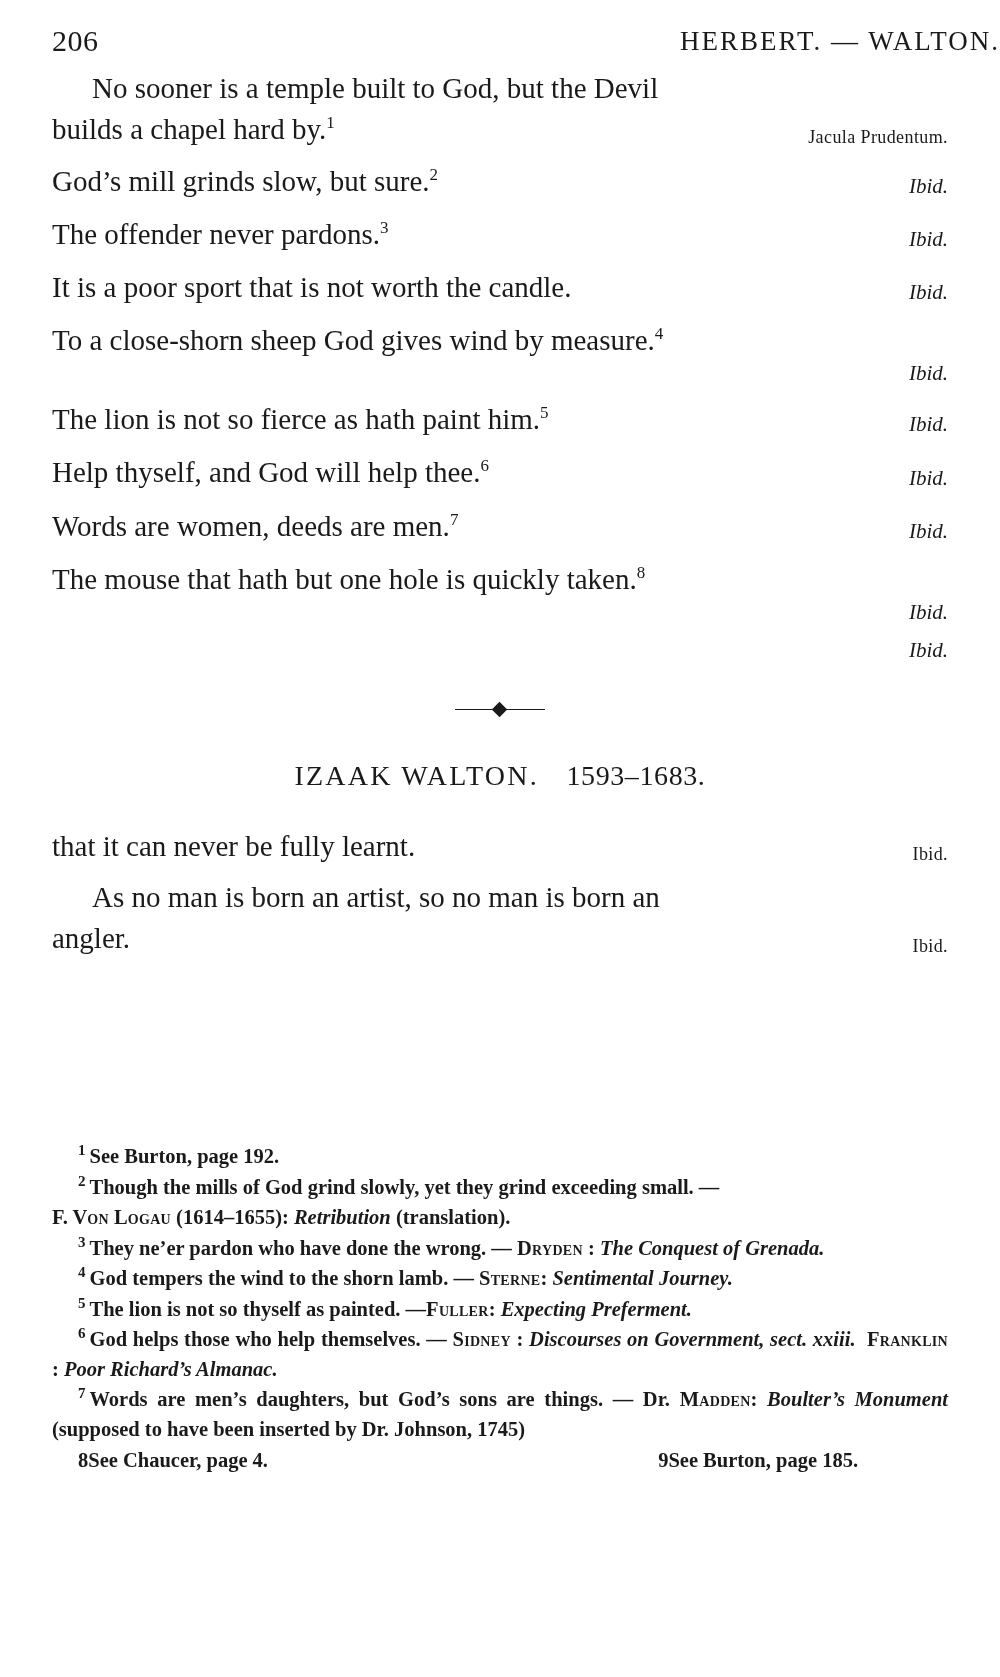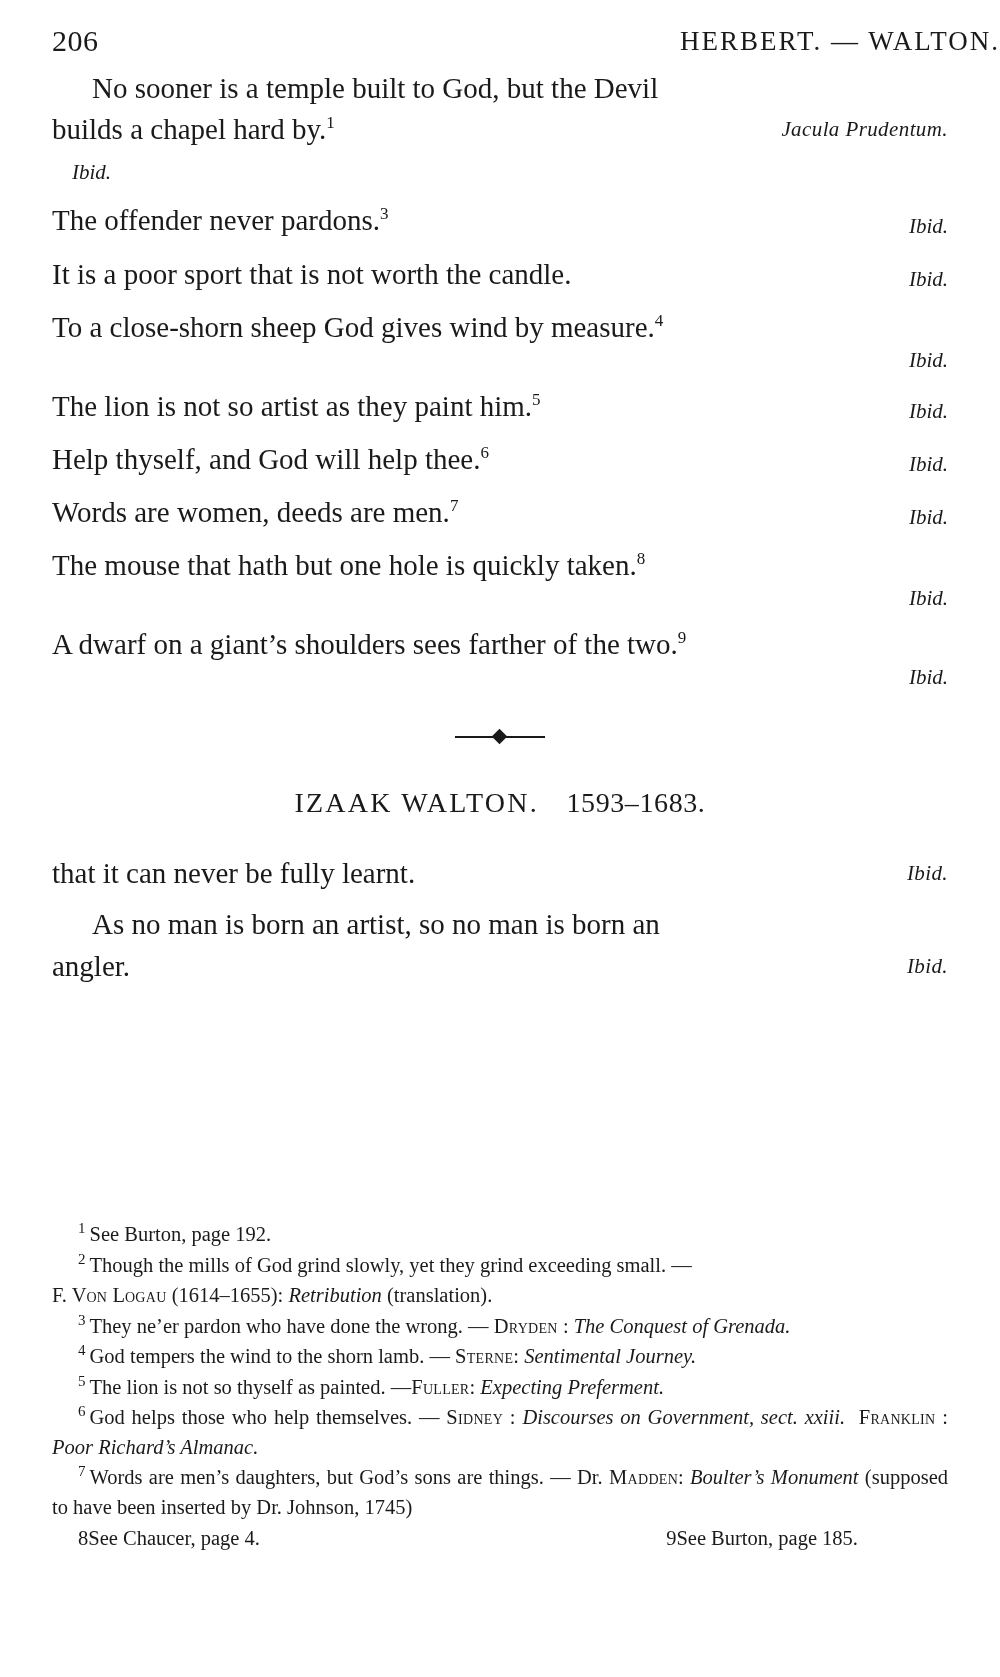--- a/index.html
+++ b/index.html
@@ -68,24 +68,23 @@
   .quote p.just {
     text-align: justify;
   }
   .sup {
     font-size: 17px;
     vertical-align: super;
     line-height: 0;
   }
   .attrib-inline {
     float: right;
-    font-style: italic;
-    font-size: 21px;
+    font-size: 18px;
     letter-spacing: 0.4px;
-    margin-top: 6px;
+    margin-top: 16px;
   }
   .clear { clear: both; }
 
   .row {
     display: flex;
     align-items: flex-end;
     justify-content: space-between;
     margin-bottom: 12px;
   }
   .row .txt {
@@ -142,23 +141,24 @@
     margin: 0 0 34px 0;
   }
   .section-head .dates {
     letter-spacing: 0.6px;
   }
   
   .fn-area {
     position: absolute;
     left: 52px;
     right: 52px;
-    top: 1196px;
+    top: 1118px;
     font-size: 20.5px;
     line-height: 1.44;
+    font-weight: bold;
   }
   .fn {
     margin-bottom: 1px;
     text-align: justify;
   }
   .fn .marker {
     font-size: 15px;
     vertical-align: super;
     line-height: 0;
     margin-right: 4px;
@@ -191,60 +191,60 @@
 
   <div class="col">
 
     <div class="quote">
       <p class="ind just">No sooner is a temple built to God, but the Devil</p>
       <p><span>builds a chapel hard by.</span><span class="sup">1</span><span class="attrib-inline">Jacula Prudentum.</span></p>
       <div class="clear"></div>
     </div>
 
     <div class="row">
+      <div class="txt"><span>God’s mill grinds slow, but sure.</span><span class="sup">2</span></div>
       <div class="src">Ibid.</div>
     </div>
 
     <div class="row">
       <div class="txt"><span>The offender never pardons.</span><span class="sup">3</span></div>
       <div class="src">Ibid.</div>
     </div>
 
     <div class="row">
       <div class="txt">It is a poor sport that is not worth the candle.</div>
       <div class="src">Ibid.</div>
     </div>
 
     <div class="quote">
       <p><span>To a close-shorn sheep God gives wind by measure.</span><span class="sup">4</span></p>
       <div class="srcline">Ibid.</div>
     </div>
 
     <div class="row">
-      <div class="txt"><span>The lion is not so artist as they paint him.</span><span class="sup">5</span></div>
+      <div class="txt"><span>The lion is not so fierce as hath paint him.</span><span class="sup">5</span></div>
       <div class="src">Ibid.</div>
     </div>
 
     <div class="row">
       <div class="txt"><span>Help thyself, and God will help thee.</span><span class="sup">6</span></div>
       <div class="src">Ibid.</div>
     </div>
 
     <div class="row">
       <div class="txt"><span>Words are women, deeds are men.</span><span class="sup">7</span></div>
       <div class="src">Ibid.</div>
     </div>
 
     <div class="quote">
       <p><span>The mouse that hath but one hole is quickly taken.</span><span class="sup">8</span></p>
       <div class="srcline">Ibid.</div>
     </div>
 
     <div class="quote">
-      <p><span>A dwarf on a giant’s shoulders sees farther of the two.</span><span class="sup">9</span></p>
       <div class="srcline">Ibid.</div>
     </div>
 
     <div class="divider">
       <span class="bar"></span>
     </div>
 
     <div class="section-head">
       <span>IZAAK WALTON.</span>
       &nbsp;&nbsp;<span class="dates">1593–1683.</span>

